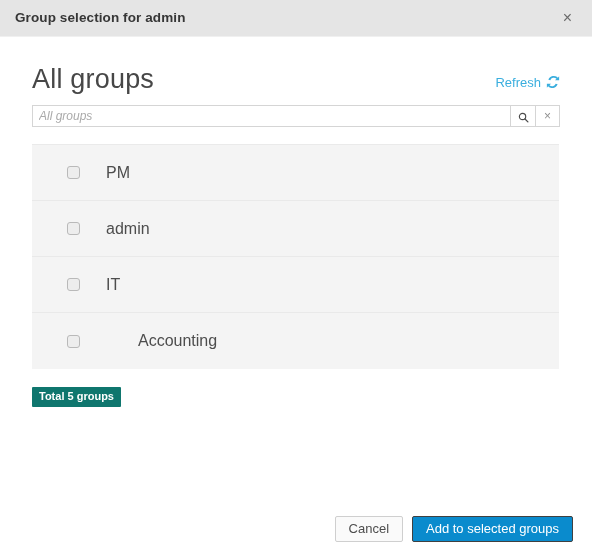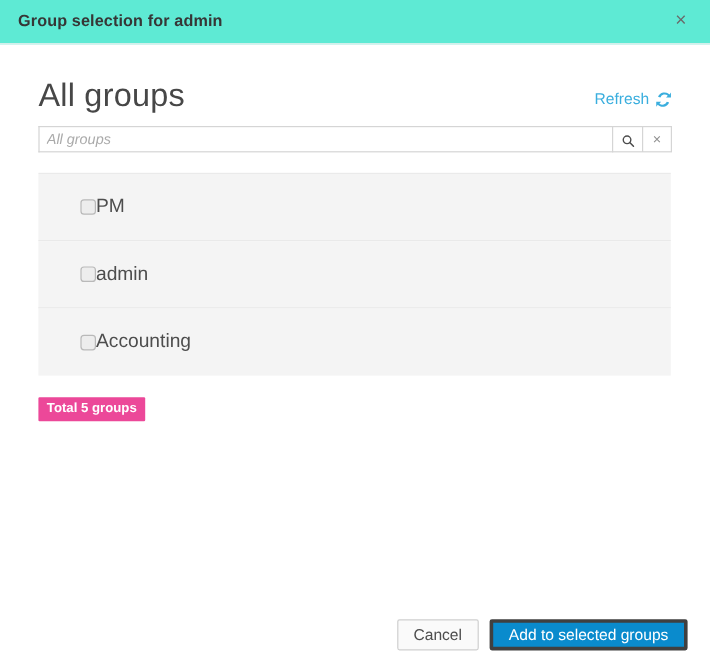--- a/index.html
+++ b/index.html
@@ -12,21 +12,21 @@
     background: #ffffff;
     font-family: "Liberation Sans", sans-serif;
     color: #333333;
     overflow: hidden;
     position: relative;
   }
 
   
   .modal-header {
     height: 37px;
-    background: #5eead4;
+    background: #e5e5e5;
     border-bottom: 1px solid #f0f0f0;
     display: flex;
     align-items: center;
     justify-content: space-between;
     padding: 0 16px 0 15px;
     box-sizing: border-box;
   }
   .modal-title {
     font-size: 13.5px;
     font-weight: bold;
@@ -60,21 +60,20 @@
   .page-heading {
     font-size: 27px;
     font-weight: 300;
     color: #474747;
     line-height: 1;
     margin: 0;
     letter-spacing: 0.2px;
   }
   .refresh-link {
     display: inline-flex;
-    align-items: center;
     gap: 5px;
     color: #3aaede;
     font-size: 13px;
     text-decoration: none;
     cursor: pointer;
     padding-bottom: 3px;
   }
   .refresh-icon { display: inline-block; width: 14px; height: 14px; }
 
   
@@ -131,45 +130,46 @@
   }
   .group-row {
     height: 56px;
     background: #f4f4f4;
     border-bottom: 1px solid #e9e9e9;
     display: flex;
     align-items: center;
     box-sizing: border-box;
     cursor: pointer;
   }
-  .group-row:last-child { border-bottom: none; }
+  .group-row:last-child { border-bottom: none; gap: 32px; }
   .group-checkbox {
     margin: 0 0 0 35px;
     width: 13px;
     height: 13px;
     border: 1px solid #b9b9b9;
     border-radius: 3px;
     background: #ededed;
     box-sizing: border-box;
     cursor: pointer;
     -webkit-appearance: none;
     appearance: none;
     flex: 0 0 auto;
   }
   .group-label {
+    margin-left: 26px;
     font-size: 16px;
     color: #4d4d4d;
     font-weight: 400;
   }
 
   
   .total-badge-row { margin-top: 17px; }
   .total-badge {
     display: inline-block;
-    background: #ec4899;
+    background: #0f766e;
     color: #ffffff;
     font-size: 11px;
     font-weight: bold;
     padding: 4px 7px 5px 7px;
     border-radius: 1px;
     line-height: 1;
   }
 
   
   .modal-footer {
@@ -196,21 +196,21 @@
     padding: 0 13px;
     line-height: 1;
   }
   .btn-default {
     background: #fafafa;
     border: 1px solid #cfcfcf;
     color: #4d4d4d;
   }
   .btn-primary {
     background: #0a8bcd;
-    border: 3px solid #404040;
+    border: 1px solid #404040;
     color: #ffffff;
   }
 </style>
 </head>
 <body>
 
 <div class="modal-header">
   <div class="modal-title">Group selection for admin</div>
   <button class="close-btn">×</button>
 </div>
@@ -249,20 +249,24 @@
     <div class="group-row">
       <input class="group-checkbox" type="checkbox" style="">
       <span class="group-label">PM</span>
     </div>
     <div class="group-row">
       <input class="group-checkbox" type="checkbox" style="">
       <span class="group-label">admin</span>
     </div>
     <div class="group-row">
       <input class="group-checkbox" type="checkbox" style="">
+      <span class="group-label">IT</span>
+    </div>
+    <div class="group-row">
+      <input class="group-checkbox" type="checkbox" style="">
       <span class="group-label">Accounting</span>
     </div>
   </div>
 
   <div class="total-badge-row">
     <span class="total-badge">Total 5 groups</span>
   </div>
 
 </div>
 

